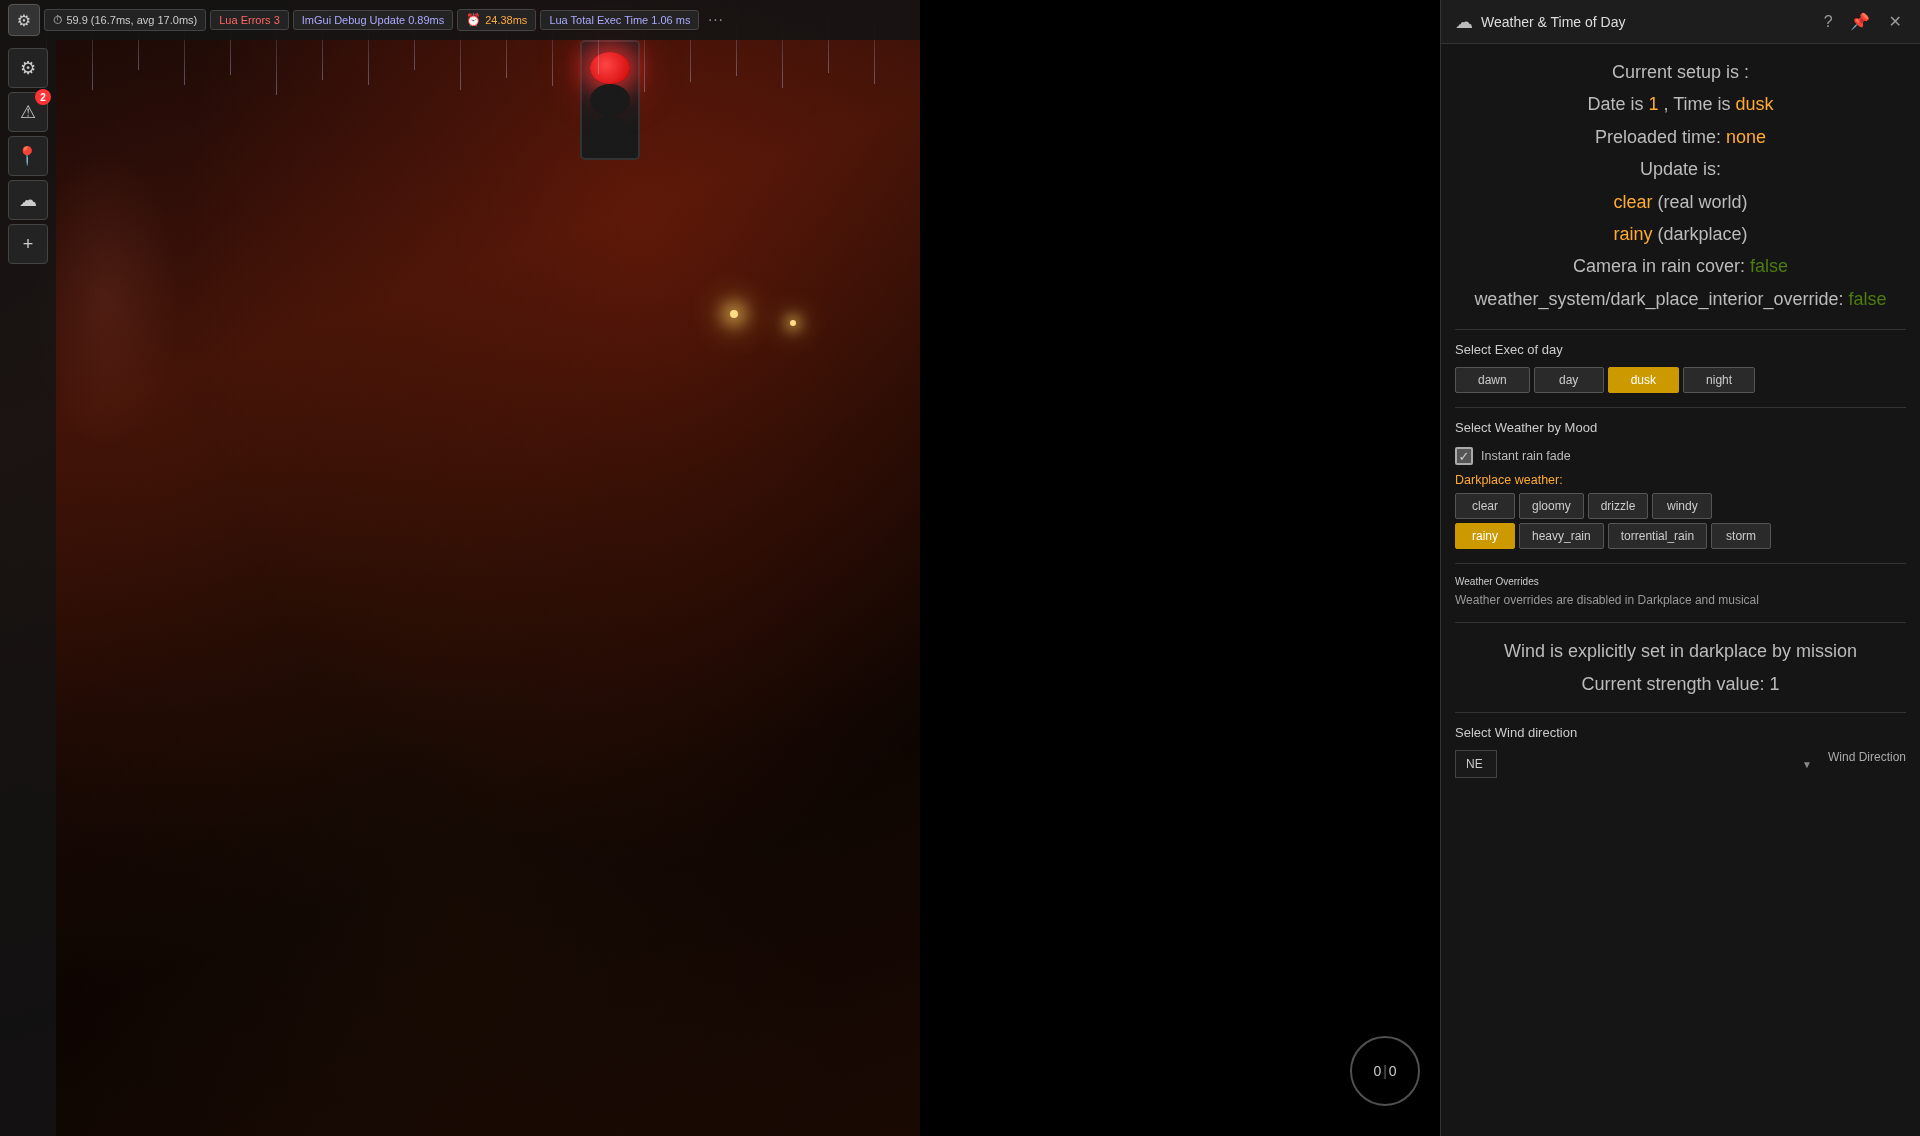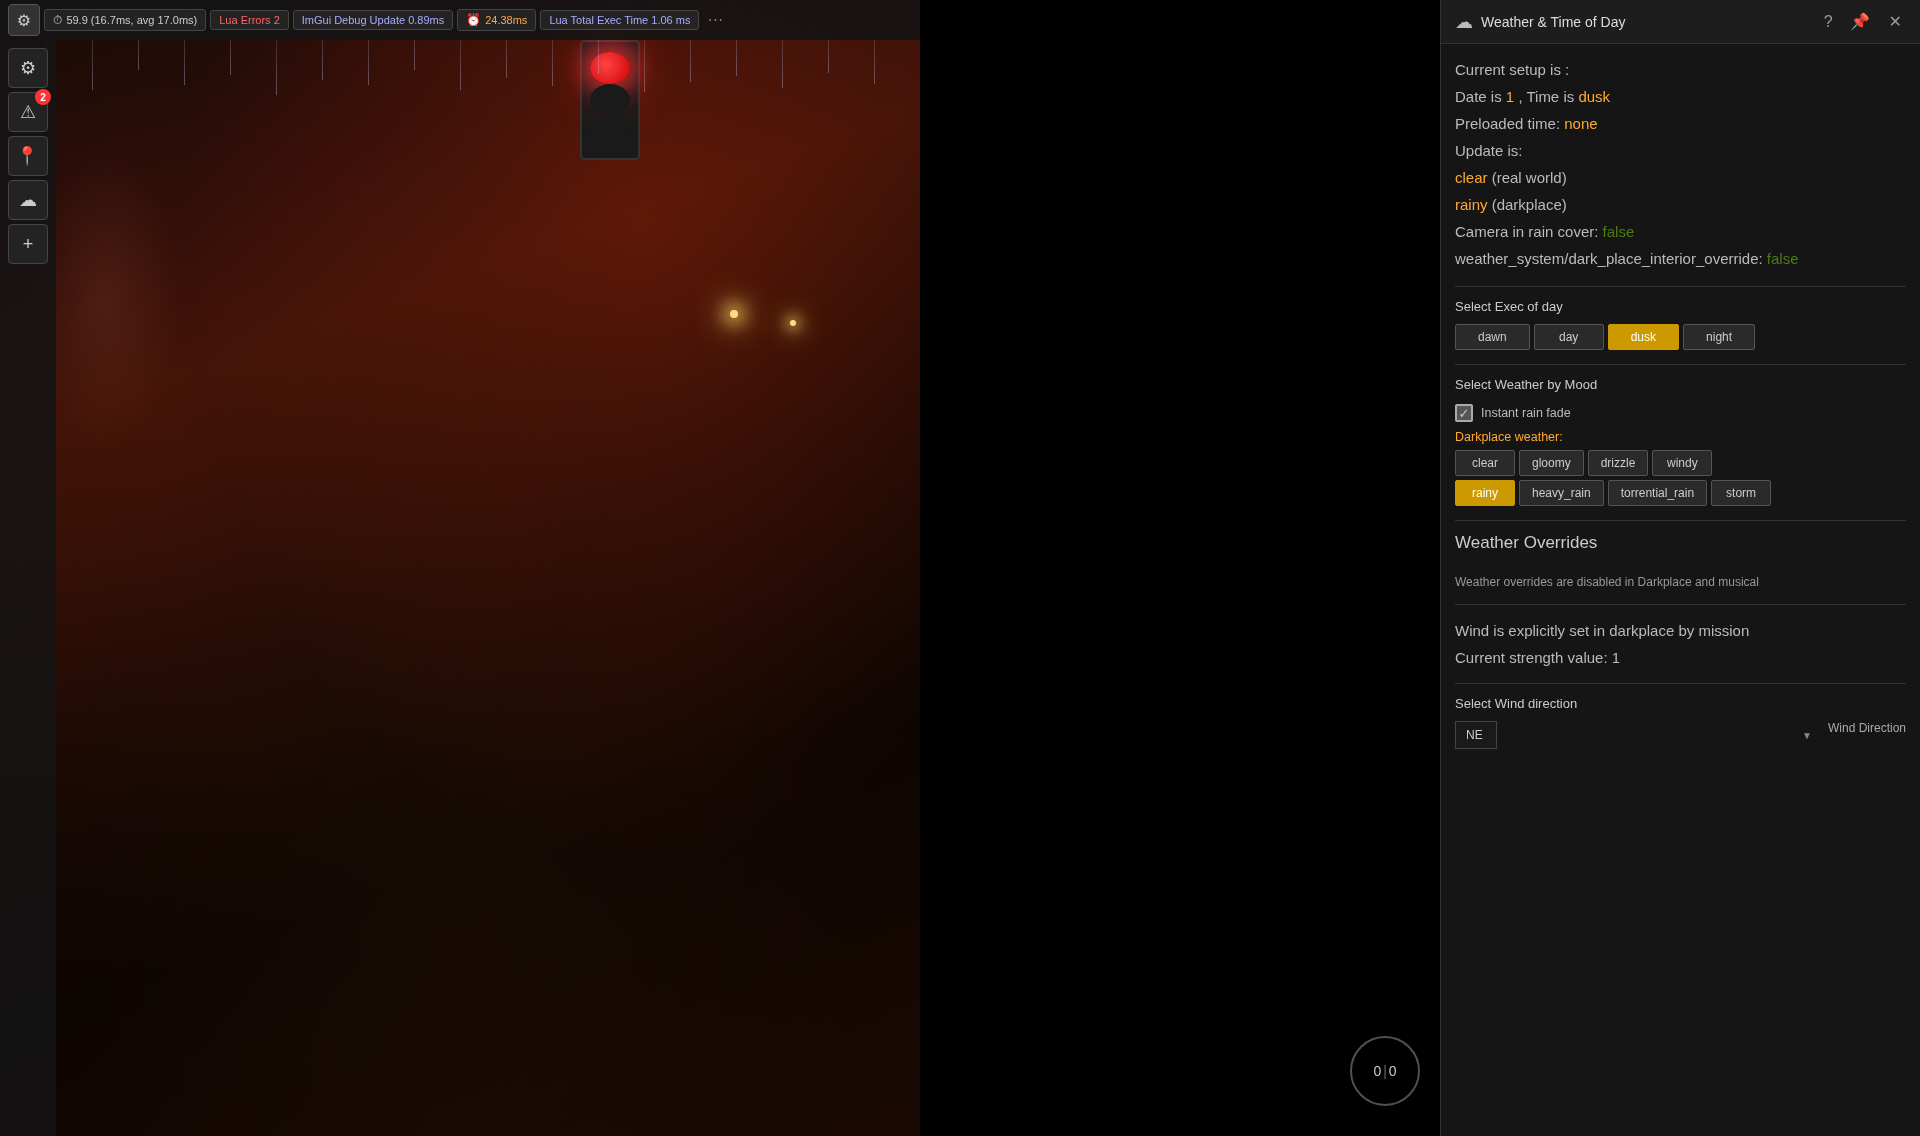--- a/index.html
+++ b/index.html
@@ -247,22 +247,23 @@
     
     .panel-content {
       padding: 12px 14px;
     }
 
     .info-block {
       margin-bottom: 14px;
     }
     .info-line {
       color: #bbb;
-      font-size: 15px;
+      font-size: 18px;
       line-height: 1.8;
+      text-align: center;
     }
     .info-line .label { color: #bbb; }
     .info-line .highlight { color: #ffaa33; }
     .info-line .val-false { color: #4d7c0f; }
     .info-line .val-none { color: #ffaa33; }
 
     .divider {
       height: 1px;
       background: #333;
       margin: 12px 0;
@@ -345,23 +346,23 @@
       border-color: #cc9900;
       color: #fff;
     }
 
     
     .overrides-section {
       margin-top: 4px;
     }
     .overrides-title {
       color: #ccc;
-      font-size: 17px;
+      font-size: 10px;
       font-weight: 500;
-      margin-bottom: 20px;
+      margin-bottom: 4px;
     }
     .overrides-desc {
       color: #999;
       font-size: 12px;
       line-height: 1.6;
     }
 
     
     .wind-section {
       margin-top: 8px;
@@ -481,21 +482,21 @@
 
 <div id="toolbar">
   <div class="toolbar-gear">
     <span>⚙</span>
   </div>
   <div class="toolbar-stat">
     <span class="stat-icon">⏱</span>
     <span>59.9 (16.7ms, avg 17.0ms)</span>
   </div>
   <div class="toolbar-stat errors">
-    <span>Lua Errors 2</span>
+    <span>Lua Errors 3</span>
   </div>
   <div class="toolbar-stat imgui">
     <span>ImGui Debug Update 0.89ms</span>
   </div>
   <div class="toolbar-stat time">
     <span class="stat-icon">⏰</span>
     <span>24.38ms</span>
   </div>
   <div class="toolbar-stat lua">
     <span>Lua Total Exec Time 1.06 ms</span>

